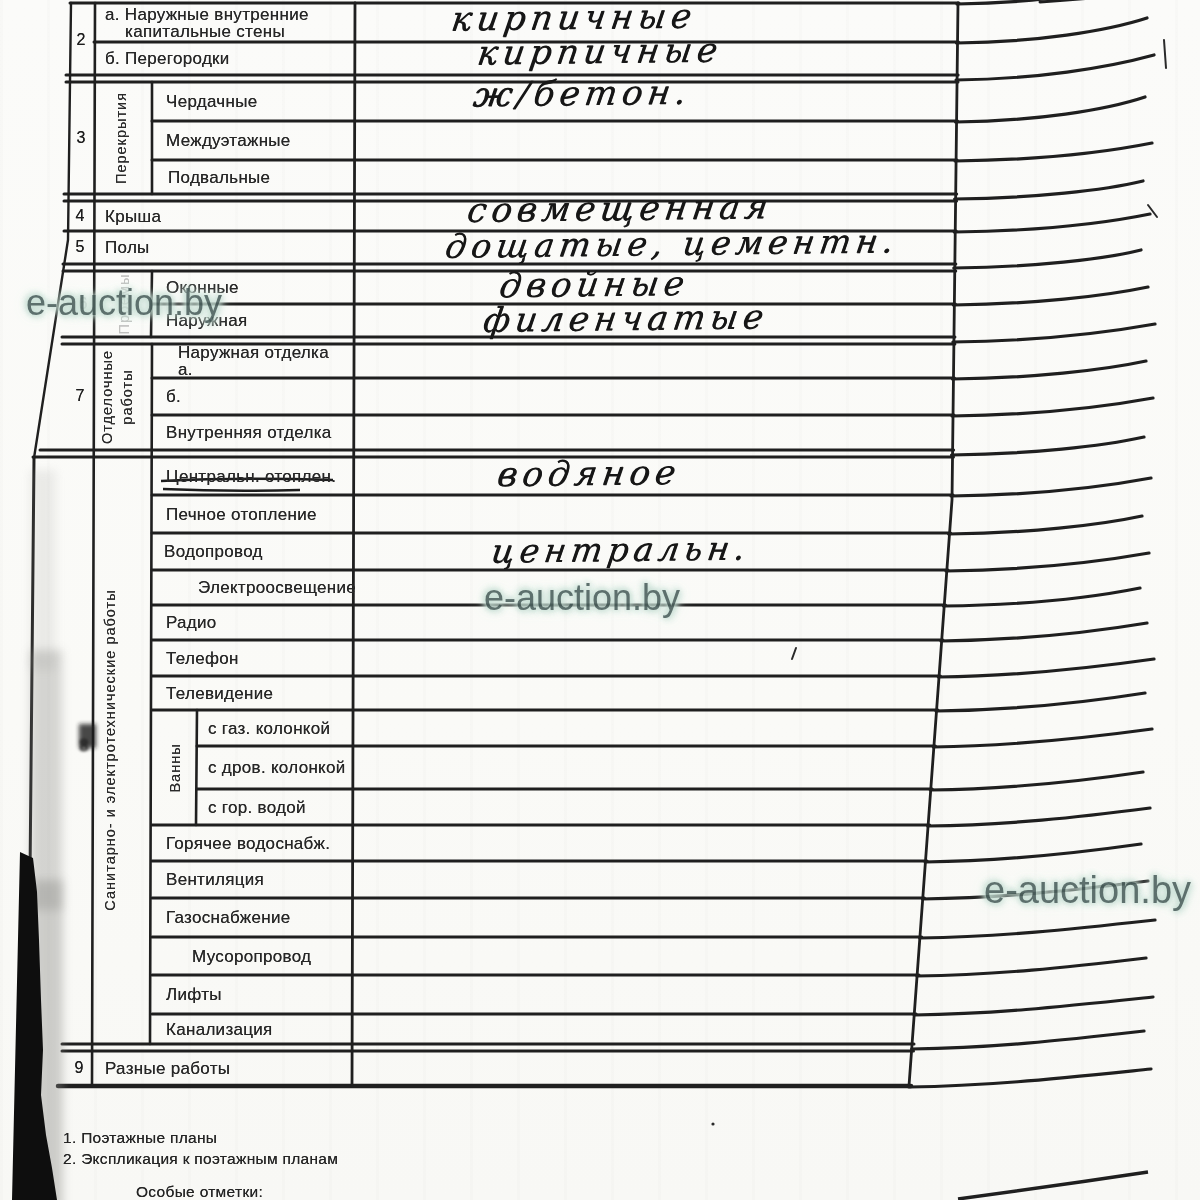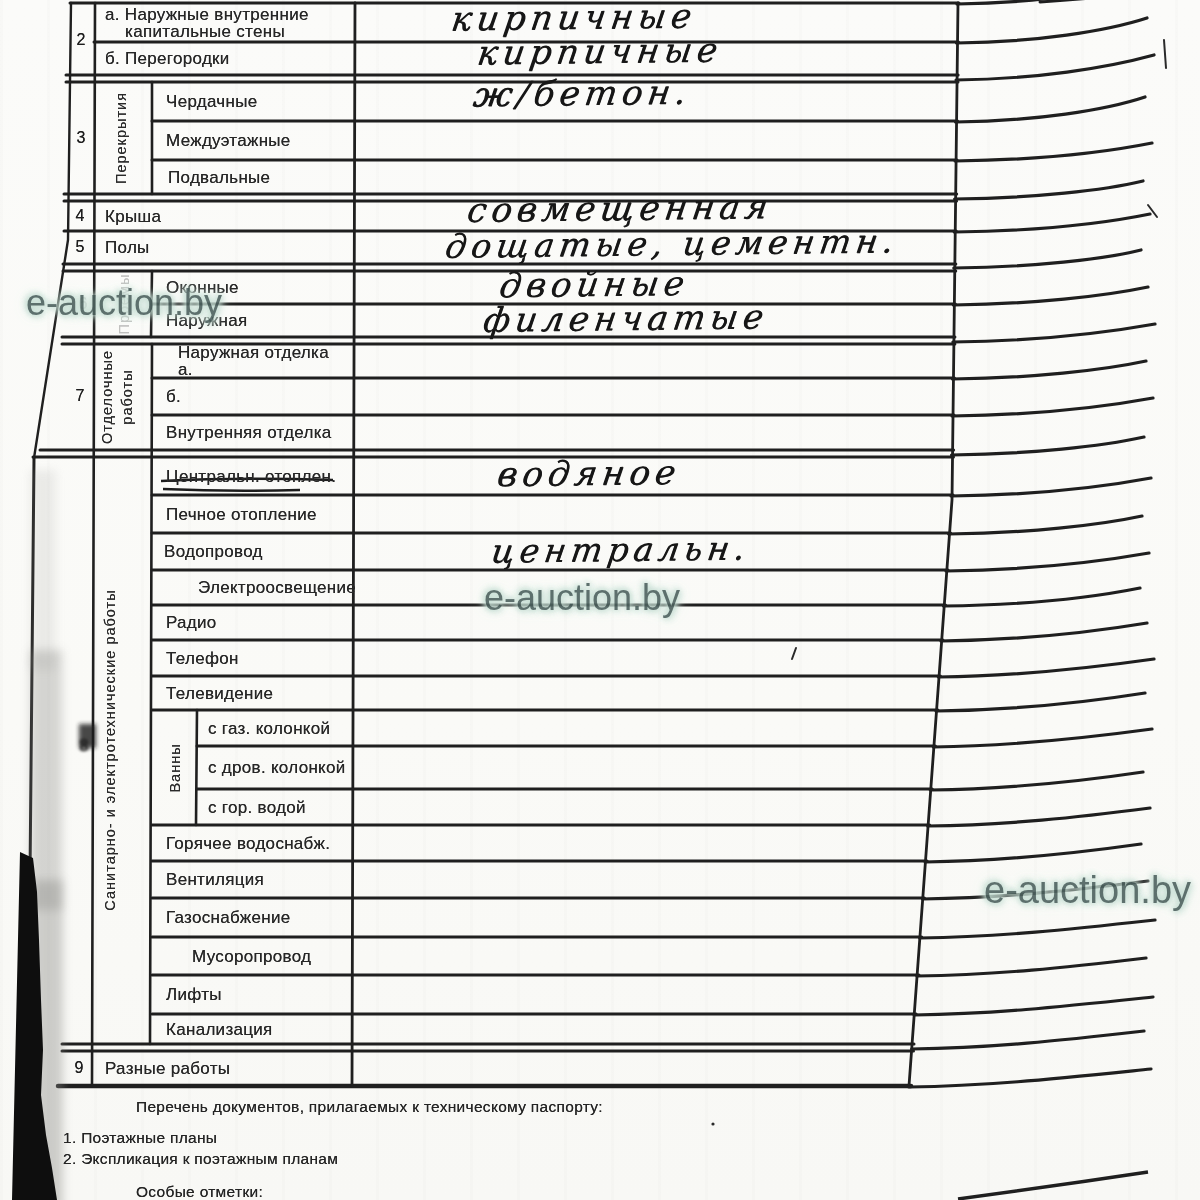--- a/index.html
+++ b/index.html
@@ -197,17 +197,16 @@
       <div class="vlab" style="left: 117px; top: 397px;">Отделочные
 работы</div>
       <div class="vlab" style="left: 110px; top: 750px;">Санитарно- и электротехнические работы</div>
       <div class="vlab" style="left: 175px; top: 768px;">Ванны</div>
     </div>
 
   <div class="wm" style="left:26px;top:282px;font-size:36px;">e-auction.by</div>
   <div class="wm" style="left:484px;top:577px;font-size:36px;">e-auction.by</div>
   <div class="wm" style="left:984px;top:869px;font-size:38px;">e-auction.by</div>
 
-  <div class="foot" style="left:136px;top:1098px;">Перечень документов,  прилагаемых к техническому паспорту:</div>
   <div class="foot" style="left:63px;top:1129px;">1. Поэтажные планы</div>
   <div class="foot" style="left:63px;top:1150px;">2. Экспликация к поэтажным планам</div>
   <div class="foot" style="left:136px;top:1183px;">Особые отметки:</div>
 </div>
 
 </body></html>

